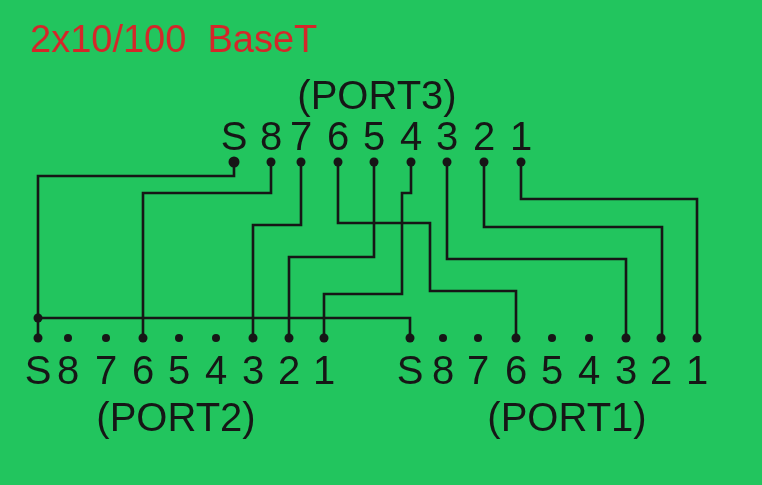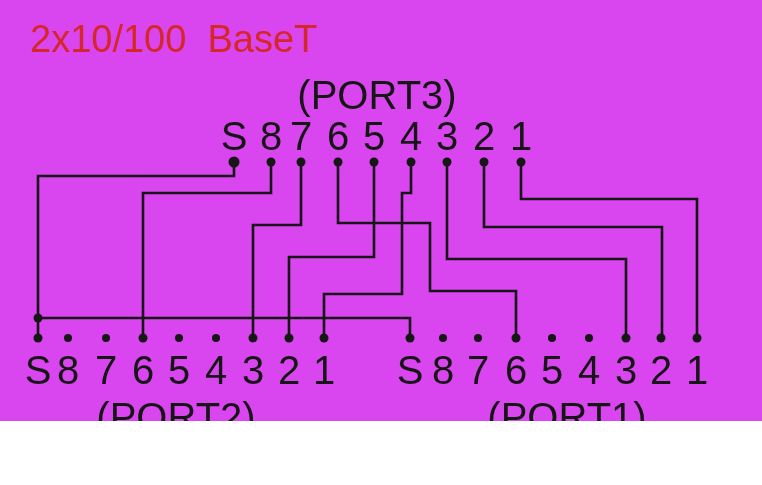--- a/index.html
+++ b/index.html
@@ -1,19 +1,19 @@
 <!DOCTYPE html>
 <html><head>
 <meta charset="utf-8">
 <style>
   html, body { margin: 0; padding: 0; background: #ffffff; }
   #stage {
     position: relative;
-    width: 762px; height: 421px;
-    background: #d946ef;
+    width: 762px; height: 485px;
+    background: #22c55e;
     overflow: hidden;
     font-family: "Liberation Sans", sans-serif;
   }
   svg { display: block; }
   .title-text {
     font-family: "Liberation Sans", sans-serif;
     font-size: 38px;
     white-space: pre;
   }
   .port-label {

